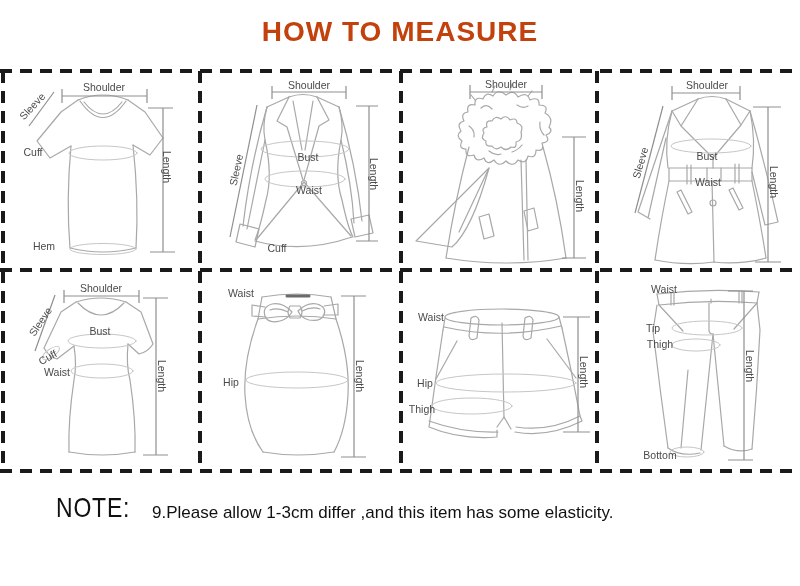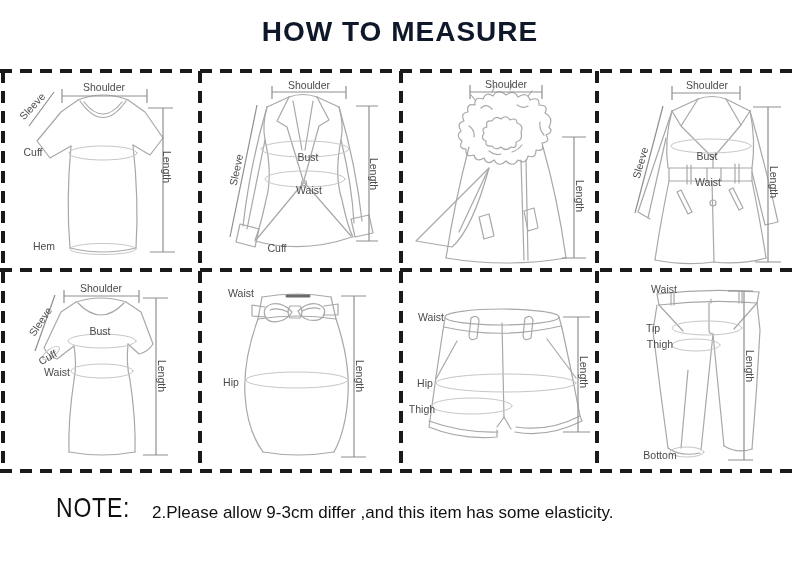--- a/index.html
+++ b/index.html
@@ -1,19 +1,19 @@
 <!DOCTYPE html>
 <html><head>
 <meta charset="utf-8">
 <style>
   html,body{margin:0;padding:0;background:#ffffff;}
   .page{position:relative;width:800px;height:586px;background:#fff;overflow:hidden;
         font-family:"Liberation Sans",sans-serif;}
   .title{position:absolute;top:16px;left:0;width:100%;text-align:center;margin:0;
-         font-size:28px;font-weight:700;letter-spacing:1px;color:#0f172a;}
+         font-size:28px;font-weight:700;letter-spacing:1px;color:#c2410c;}
   .diagram{position:absolute;top:0;left:0;}
   .grid{stroke:#1a1a1a;stroke-width:4;fill:none;stroke-dasharray:12 8;}
   .art{stroke:#a8a8a8;stroke-width:1.2;fill:none;stroke-linecap:round;stroke-linejoin:round;}
   .faint{stroke:#c6c6c6;stroke-width:1;fill:none;}
   .meas{stroke:#8f8f8f;stroke-width:1.2;fill:none;stroke-linecap:butt;}
   .lbl{font-family:"Liberation Sans",sans-serif;font-size:10.5px;fill:#4a4a4a;}
   .mid{text-anchor:middle;}
   .note-label{position:absolute;left:56px;top:492px;font-size:28px;font-weight:400;color:#111;
               transform:scaleX(.82);transform-origin:0 0;letter-spacing:1px;}
   .note-lines{position:absolute;left:152px;top:503px;color:#111;font-size:17px;}
@@ -263,16 +263,16 @@
       <text class="lbl mid" x="664" y="293">Waist</text>
       <text class="lbl mid" x="653" y="332">Tip</text>
       <text class="lbl mid" x="660" y="348">Thigh</text>
       <text class="lbl mid" x="660" y="459">Bottom</text>
       <text class="lbl mid" x="750" y="370" transform="rotate(90 750 366)">Length</text>
     </g>
   </svg>
 
   <span class="note-label">NOTE:</span>
   <div class="note-lines">
-    <p>2.Please allow 9-3cm differ ,and this item has some elasticity.</p>
+    <p>9.Please allow 1-3cm differ ,and this item has some elasticity.</p>
   </div>
 
 </div>
 
 </body></html>

